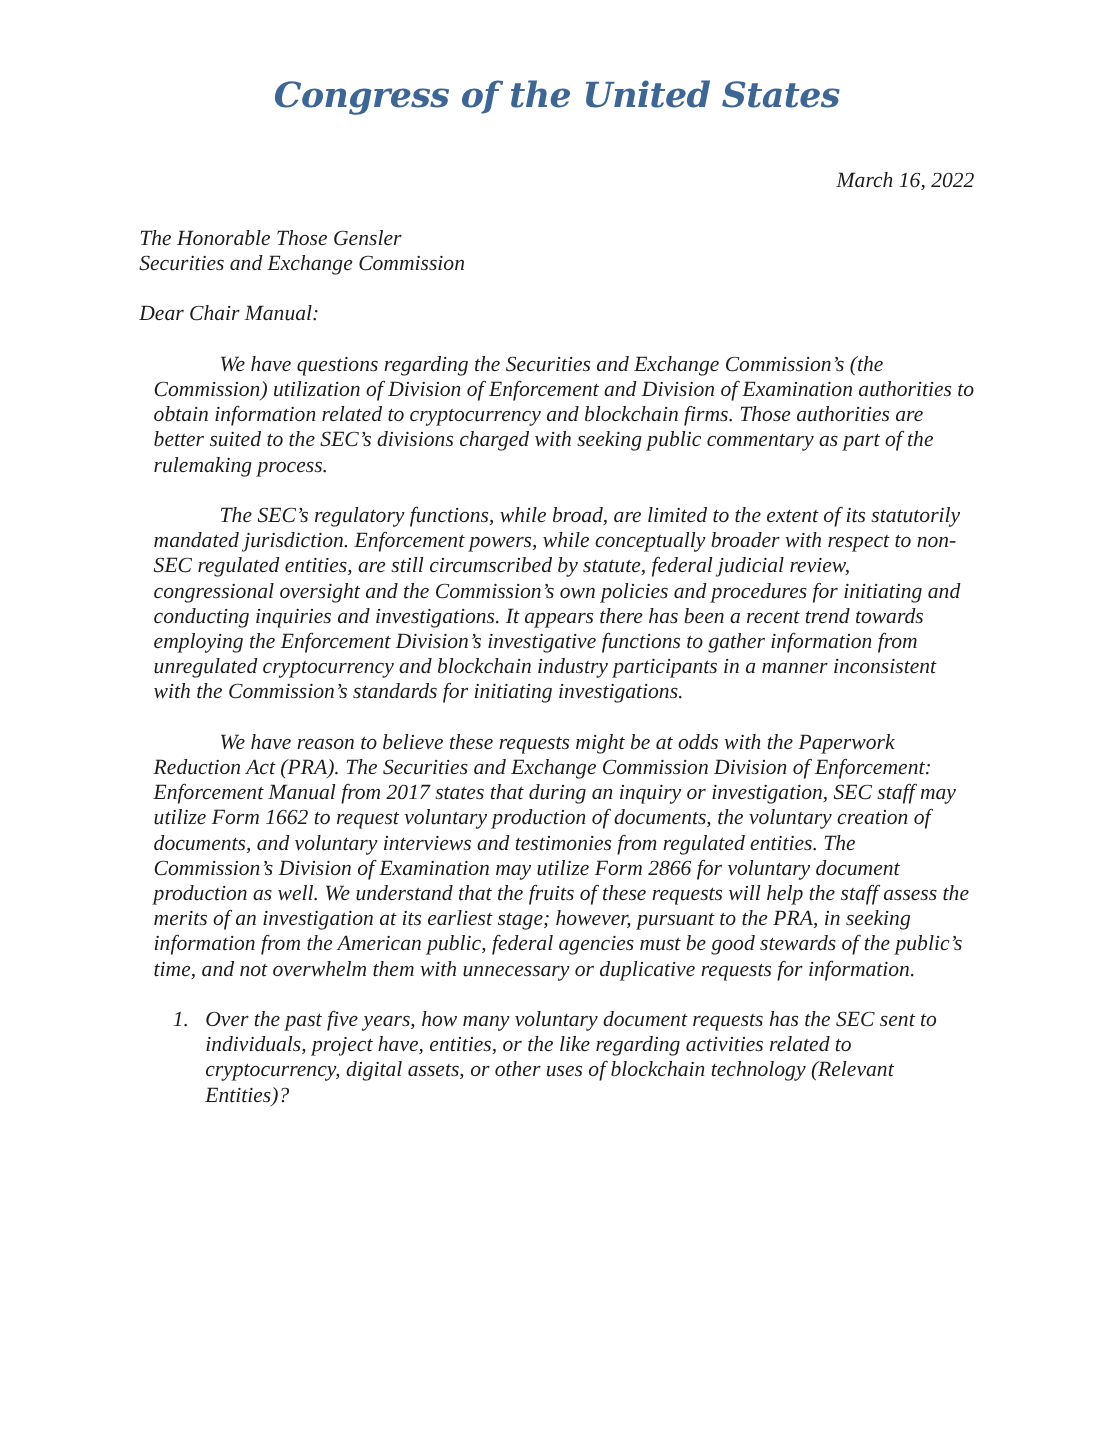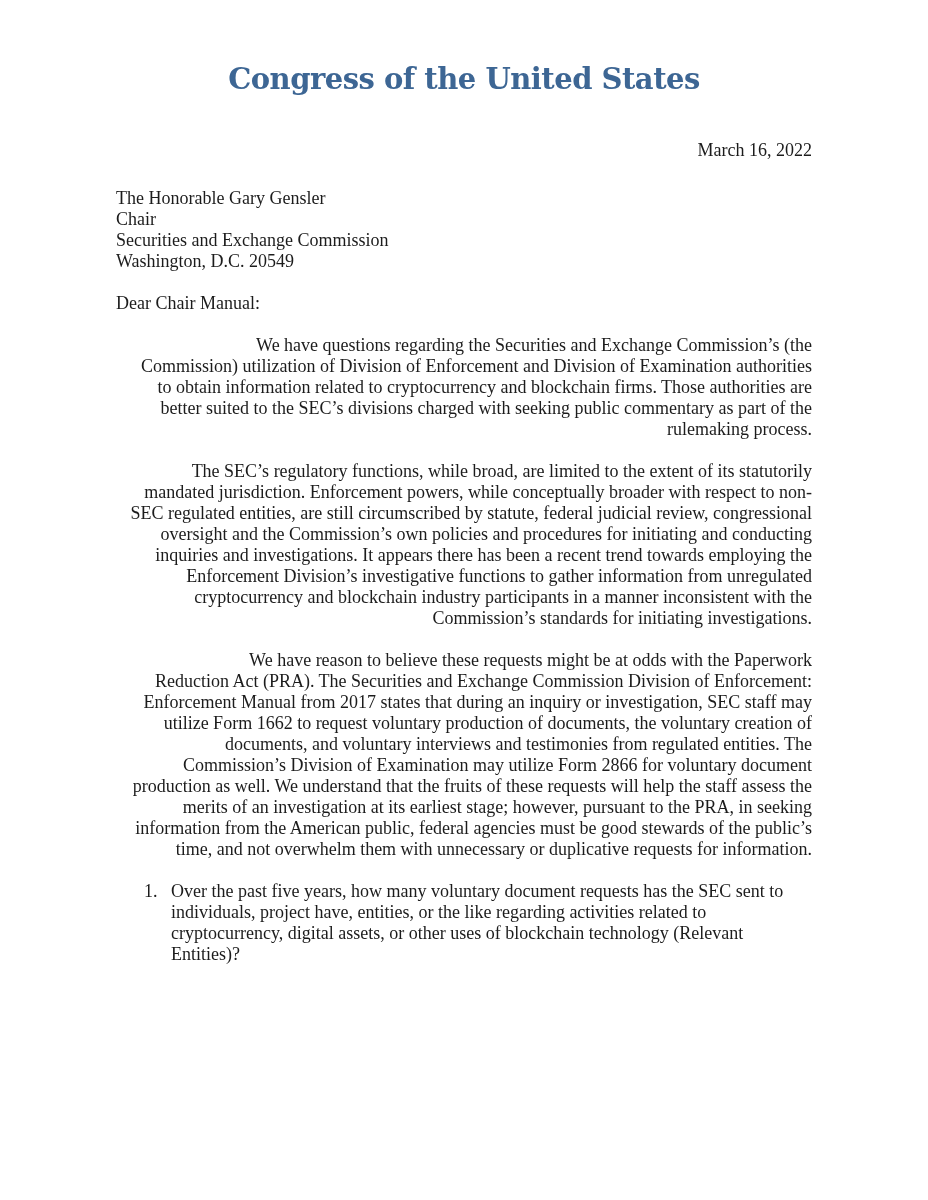--- a/index.html
+++ b/index.html
@@ -13,20 +13,21 @@
     height: 1200px;
     margin: 0 auto;
     background: #ffffff;
     box-sizing: border-box;
     padding: 62px 110px 0 110px;
     font-family: "Liberation Serif", serif;
     font-size: 18px;
     line-height: 21px;
     color: #1c1c1c;
     overflow: hidden;
+    font-style: italic;
   }
   .letterhead {
     text-align: center;
     color: #3d6694;
     margin-bottom: 44px;
   }
   .letterhead-title {
     font-family: "DejaVu Serif", serif;
     font-weight: 700;
     font-size: 29px;
@@ -51,21 +52,21 @@
   }
   .address-block div {
     line-height: 21px;
   }
   .salutation {
     margin: 21px 0 21px 0;
   }
   p.body-para {
     margin: 0 0 21px 12px;
     text-indent: 55px;
-    text-align: right;
+    text-align: left;
   }
   .numbered-list {
     margin: 0;
   }
   .list-item {
     display: flex;
     margin: 0 0 21px 0;
   }
   .list-item .num {
     flex: 0 0 auto;
@@ -82,24 +83,22 @@
 
 <div class="page">
 
   <div class="letterhead">
     <div class="letterhead-title">Congress of the United States</div>
   </div>
 
   <div class="date-line">March 16, 2022</div>
 
   <div class="address-block">
-    <div>The Honorable Gary Gensler</div>
-    <div>Chair</div>
+    <div>The Honorable Those Gensler</div>
     <div>Securities and Exchange Commission</div>
-    <div>Washington, D.C. 20549</div>
   </div>
 
   <div class="salutation">Dear Chair Manual:</div>
 
   <p class="body-para">We have questions regarding the Securities and Exchange Commission’s (the Commission) utilization of Division of Enforcement and Division of Examination authorities to obtain information related to cryptocurrency and blockchain firms. Those authorities are better suited to the SEC’s divisions charged with seeking public commentary as part of the rulemaking process.</p>
 
   <p class="body-para">The SEC’s regulatory functions, while broad, are limited to the extent of its statutorily mandated jurisdiction. Enforcement powers, while conceptually broader with respect to non-SEC regulated entities, are still circumscribed by statute, federal judicial review, congressional oversight and the Commission’s own policies and procedures for initiating and conducting inquiries and investigations. It appears there has been a recent trend towards employing the Enforcement Division’s investigative functions to gather information from unregulated cryptocurrency and blockchain industry participants in a manner inconsistent with the Commission’s standards for initiating investigations.</p>
 
   <p class="body-para">We have reason to believe these requests might be at odds with the Paperwork Reduction Act (PRA). The Securities and Exchange Commission Division of Enforcement: Enforcement Manual from 2017 states that during an inquiry or investigation, SEC staff may utilize Form 1662 to request voluntary production of documents, the voluntary creation of documents, and voluntary interviews and testimonies from regulated entities. The Commission’s Division of Examination may utilize Form 2866 for voluntary document production as well. We understand that the fruits of these requests will help the staff assess the merits of an investigation at its earliest stage; however, pursuant to the PRA, in seeking information from the American public, federal agencies must be good stewards of the public’s time, and not overwhelm them with unnecessary or duplicative requests for information.</p>
 

